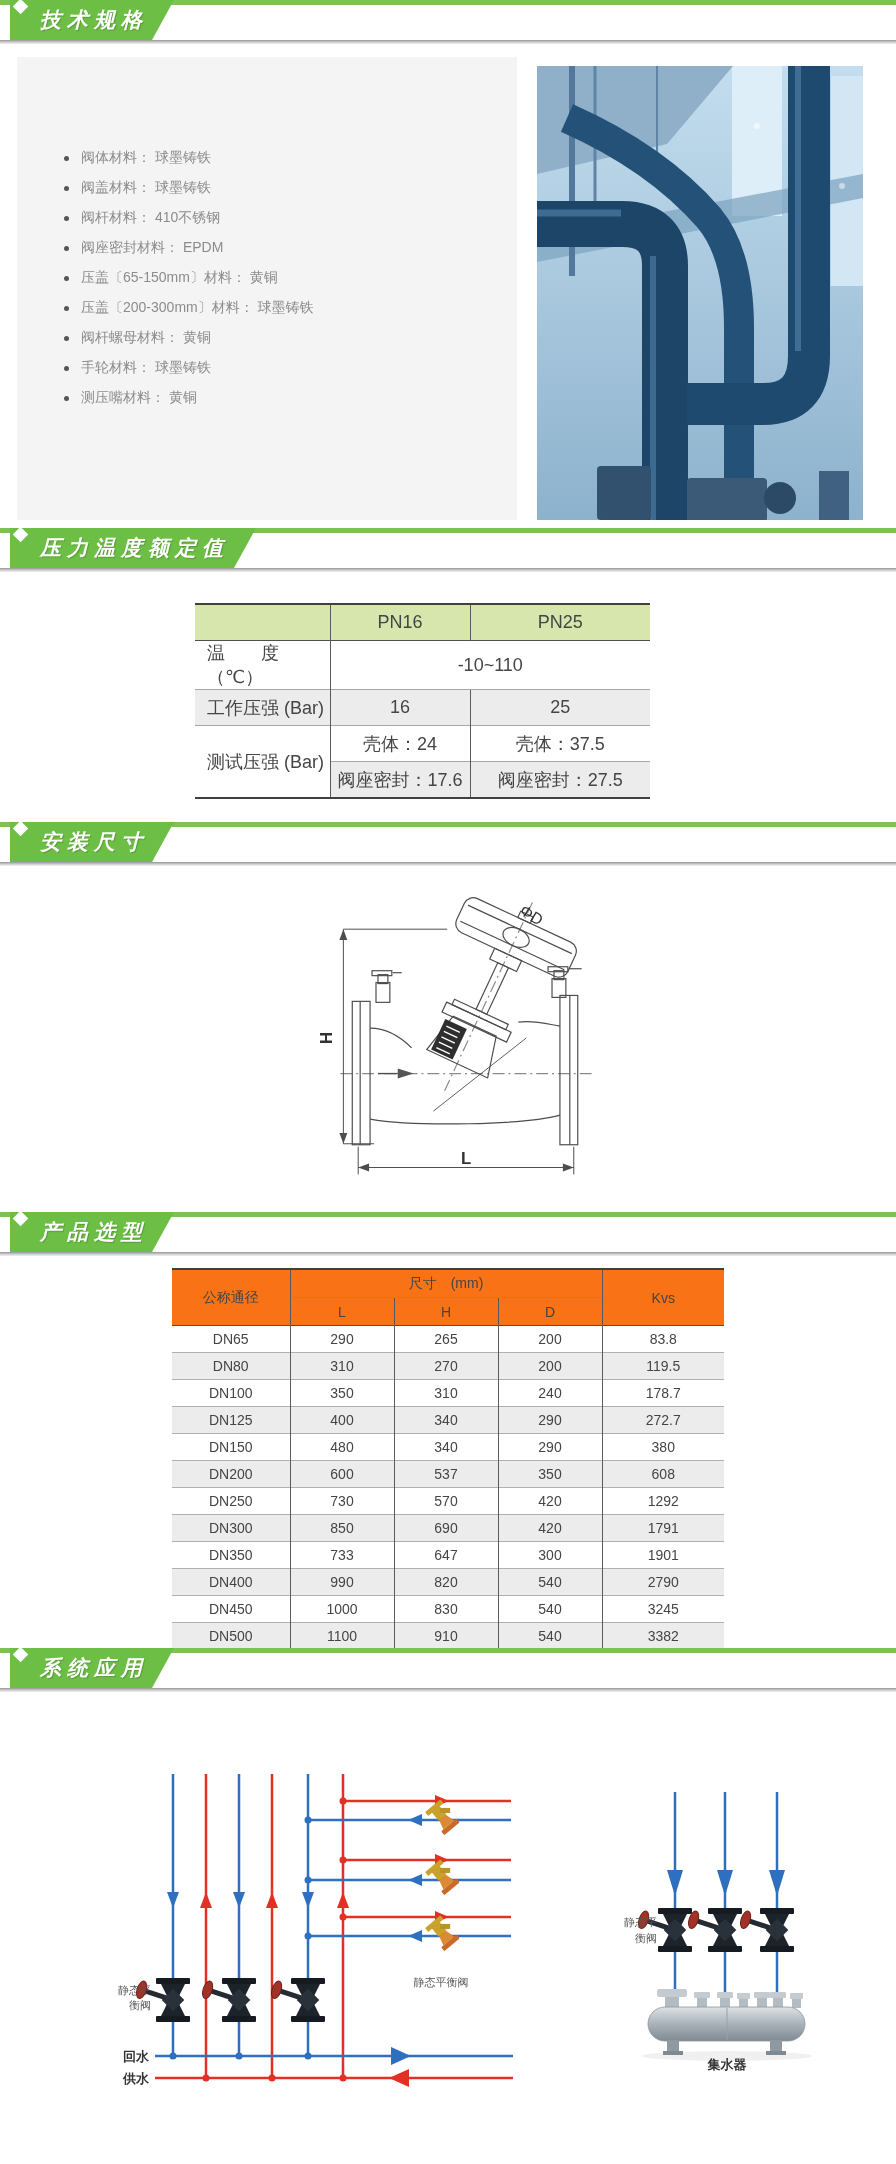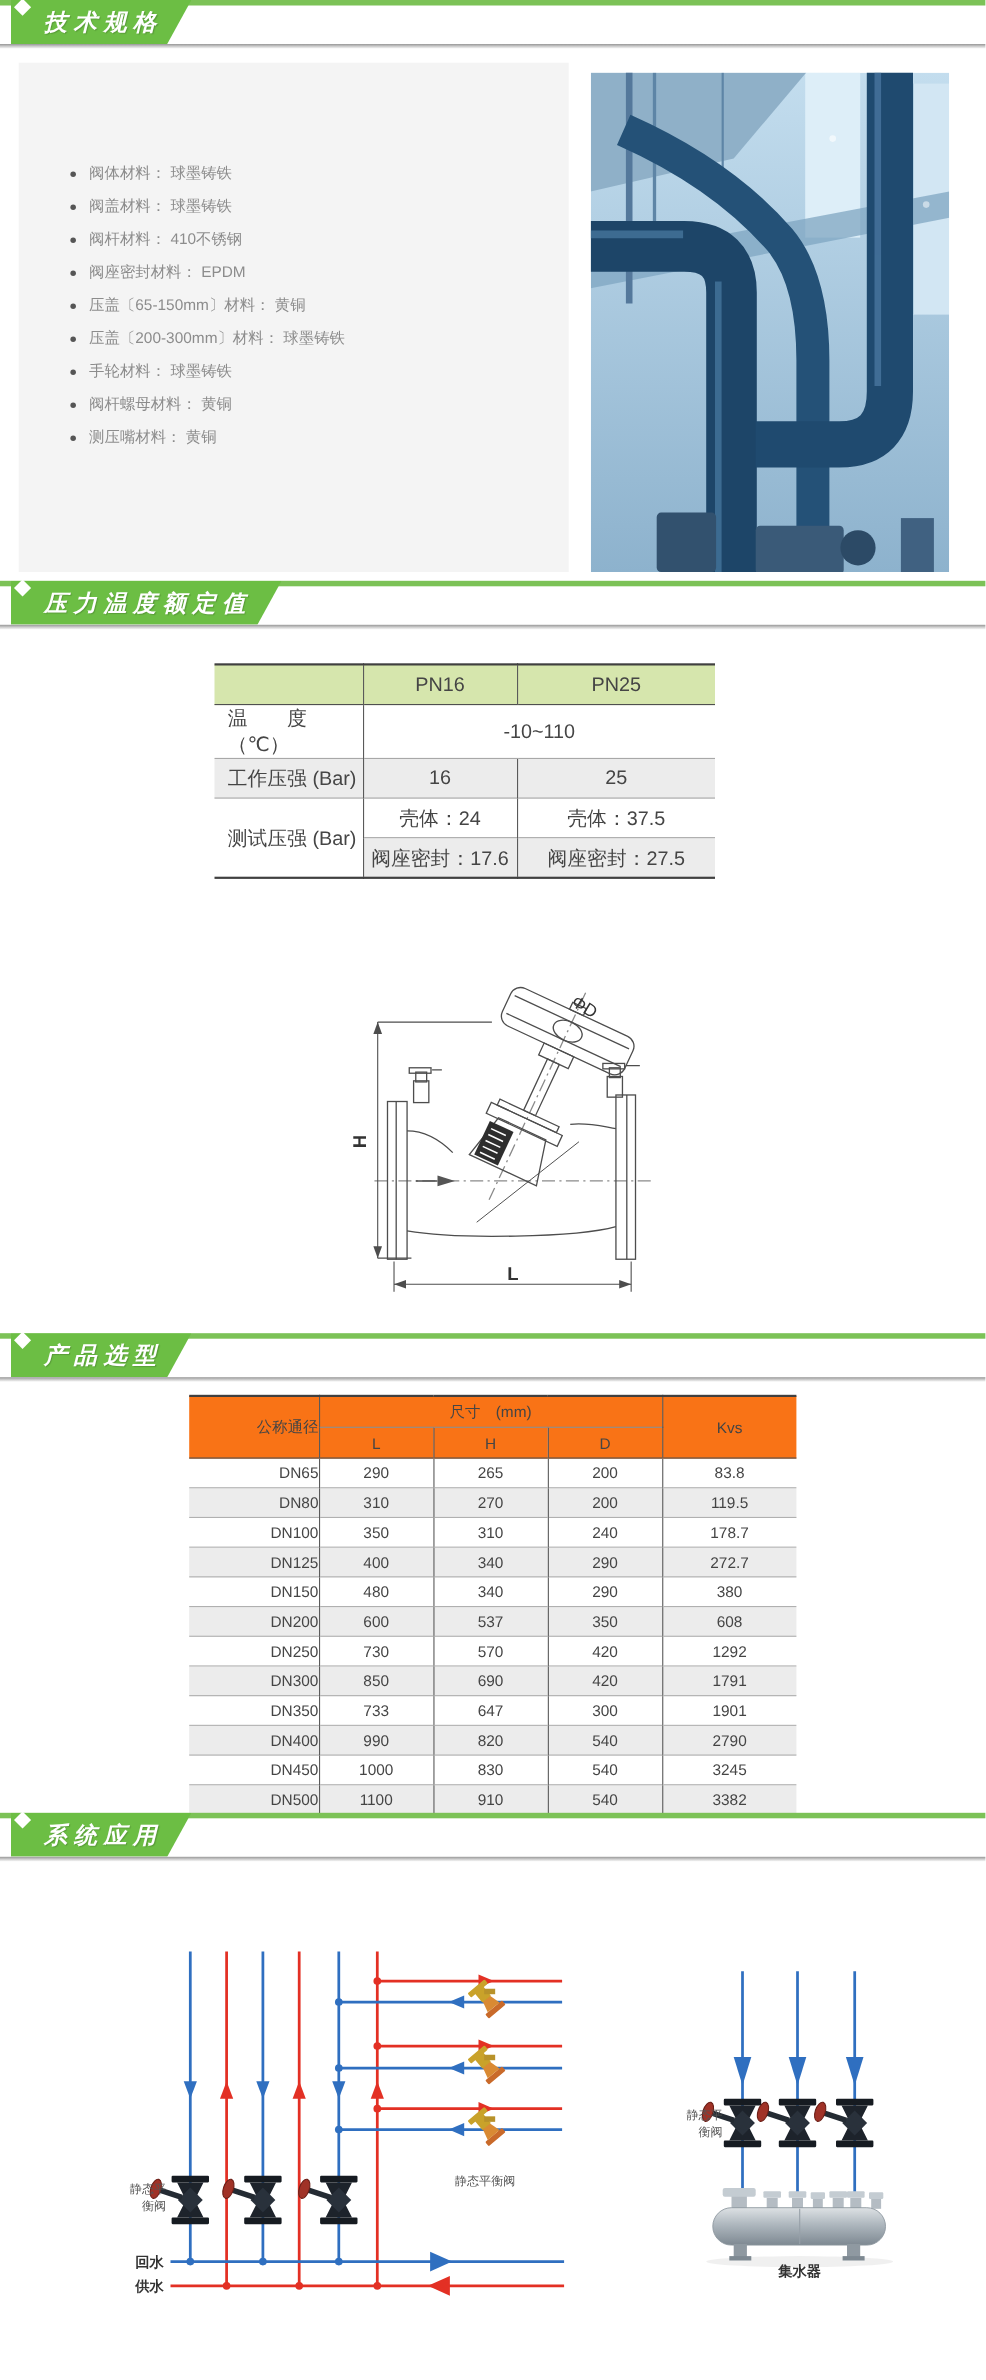--- a/index.html
+++ b/index.html
@@ -33,21 +33,21 @@
   .t1 td{border-left:1px solid #5a5a5a;border-top:1px solid #a8a8a8;height:35px;padding:0;}
   .t1 td.fc{border-left:none;text-align:left;padding-left:12px;}
   .t1 tr:first-child td{border-top:none;background:#d6e6ad;}
   .t1 tr.r2 td{border-top-color:#4f4f4f;}
   .t1 tr.alt td{background:#ececec;}
   .t1 td.sp{background:#fff;}
 
   .t2{position:absolute;left:172px;top:1268px;width:552px;font-size:14px;
       border-top:2px solid #404040;border-bottom:2px solid #404040;}
   .t2 td{border-left:1px solid #5a5a5a;border-top:1px solid #b0b0b0;height:26px;padding:0;}
-  .t2 td.fc{border-left:none;text-align:right;}
+  .t2 td.fc{border-left:none;}
   .t2 tr.th td{background:#f97316;height:27px;border-top-color:#8a8a8a;margin-left:28px;}
   .t2 tr.th:first-child td{border-top:none;}
   .t2 tr.d1 td{border-top-color:#4f4f4f;}
   .t2 tr.alt td{background:#ececec;margin-left:46px;}
 
   
   .draw{position:absolute;left:287px;top:876px;}
   .app-left{position:absolute;left:83px;top:1762px;}
   .app-right{position:absolute;left:577px;top:1762px;}
   svg text{font-family:"Liberation Sans","DejaVu Sans",sans-serif;}
@@ -111,25 +111,25 @@
       <li>
           <span class="dot"></span>
           <span>压盖〔65-150mm〕材料： 黄铜</span>
         </li>
       <li>
           <span class="dot"></span>
           <span>压盖〔200-300mm〕材料： 球墨铸铁</span>
         </li>
       <li>
           <span class="dot"></span>
+          <span>阀杆螺母材料： 黄铜</span>
+        </li>
+      <li>
+          <span class="dot"></span>
           <span>手轮材料： 球墨铸铁</span>
-        </li>
-      <li>
-          <span class="dot"></span>
-          <span>阀杆螺母材料： 黄铜</span>
         </li>
       <li>
           <span class="dot"></span>
           <span>测压嘴材料： 黄铜</span>
         </li>
     </ul>
   </div>
 
   <div class="photo">
     <svg width="326" height="454" viewBox="0 0 326 454">
@@ -198,20 +198,28 @@
       <td>壳体：24</td>
       <td>壳体：37.5</td>
     </tr>
     <tr class="alt">
       <td>阀座密封：17.6</td>
       <td>阀座密封：27.5</td>
     </tr>
   </tbody>
     </table>
 
+  <div class="sec" style="top:822px">
+    <div class="strip"></div>
+    <div class="block w4">
+      <span class="sec-title">安装尺寸</span>
+    </div>
+    <div class="diamond"></div>
+    <div class="hshadow"></div>
+  </div>
 
   <svg class="draw" width="356" height="316" viewBox="0 0 360 312">
     <g stroke="#4d4d4d" stroke-width="1.2" fill="none">
       <line x1="54" y1="196" x2="312" y2="196" stroke="#8a8a8a" stroke-dasharray="12 4 2 4"></line>
       <rect x="66" y="123" width="18" height="145"></rect>
       <line x1="74" y1="123" x2="74" y2="268"></line>
       <rect x="276" y="117" width="18" height="151"></rect>
       <line x1="286" y1="117" x2="286" y2="268"></line>
       <path d="M84,150 C100,150 114,158 126,170"></path>
       <path d="M234,144 C250,142 264,146 276,148"></path>

